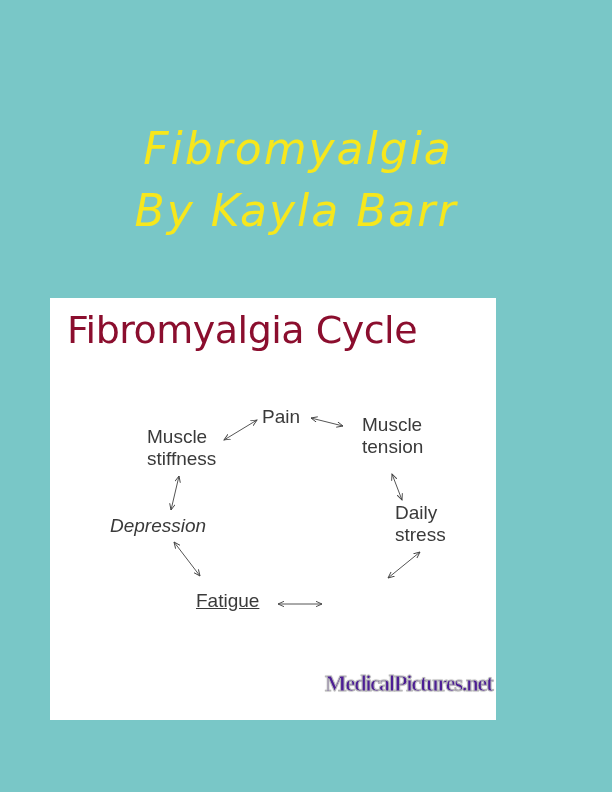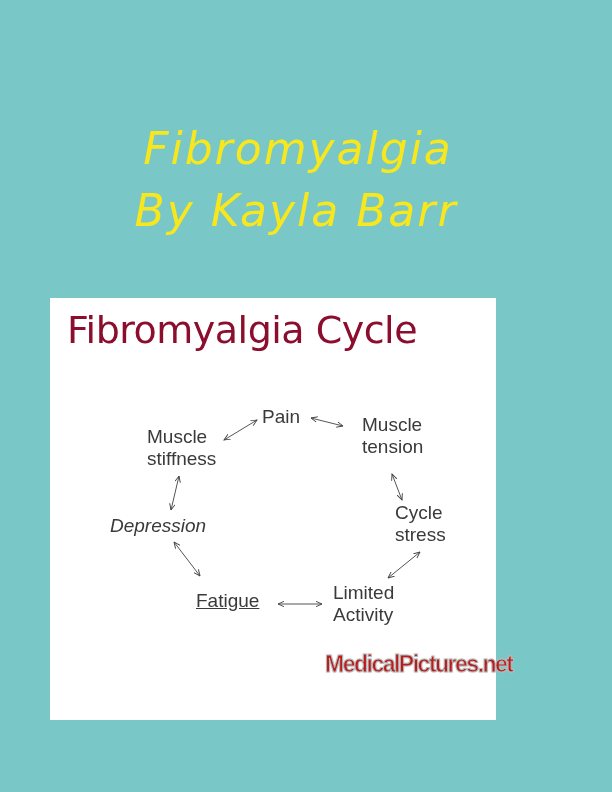--- a/index.html
+++ b/index.html
@@ -43,26 +43,26 @@
       position: absolute;
       color: #3a3a3a;
       font-family: "Liberation Sans", sans-serif;
       font-size: 19px;
       line-height: 22px;
       white-space: pre-line;
     }
     svg.arrows { position: absolute; left: 0; top: 0; }
     .watermark {
       position: absolute;
-      left: 275px; top: 353px;
-      font-family: Liberation Sans, sans-serif;
+      left: 275px; top: 373px;
+      font-family: Liberation Serif, serif;
       font-weight: bold;
       font-size: 23px;
       letter-spacing: -1.5px;
-      color: #b91c1c;
+      color: #4c1d95;
       -webkit-text-stroke: 1px #b8b8b8;
       text-shadow: 0 0 2px #c9c9c9;
     }
   </style>
 </head>
 <body>
 
 <div class="cover-title" id="title-line1">Fibromyalgia</div>
 <div class="cover-title" id="title-line2">By Kayla Barr</div>
 
@@ -89,23 +89,21 @@
 
       <line x1="150" y1="278" x2="124" y2="244" marker-start="url(#ah)" marker-end="url(#ah)"></line>
 
       <line x1="121" y1="212" x2="129" y2="178" marker-start="url(#ah)" marker-end="url(#ah)"></line>
     </g>
   </svg>
 
   <div class="node" style="left:212px; top:108px;">Pain</div>
   <div class="node" style="left:312px; top:116px;">Muscle
 tension</div>
-  <div class="node" style="left:345px; top:204px;">Cycle
+  <div class="node" style="left:345px; top:204px;">Daily
 stress</div>
-  <div class="node" style="left:283px; top:284px;">Limited
-Activity</div>
   <div class="node" style="left:146px; top:292px;text-decoration:underline;">Fatigue</div>
   <div class="node" style="left:60px; top:217px;font-style:italic;">Depression</div>
   <div class="node" style="left:97px; top:128px;">Muscle
 stiffness</div>
 
   <div class="watermark">MedicalPictures.net</div>
 </div>
 
 </body></html>

